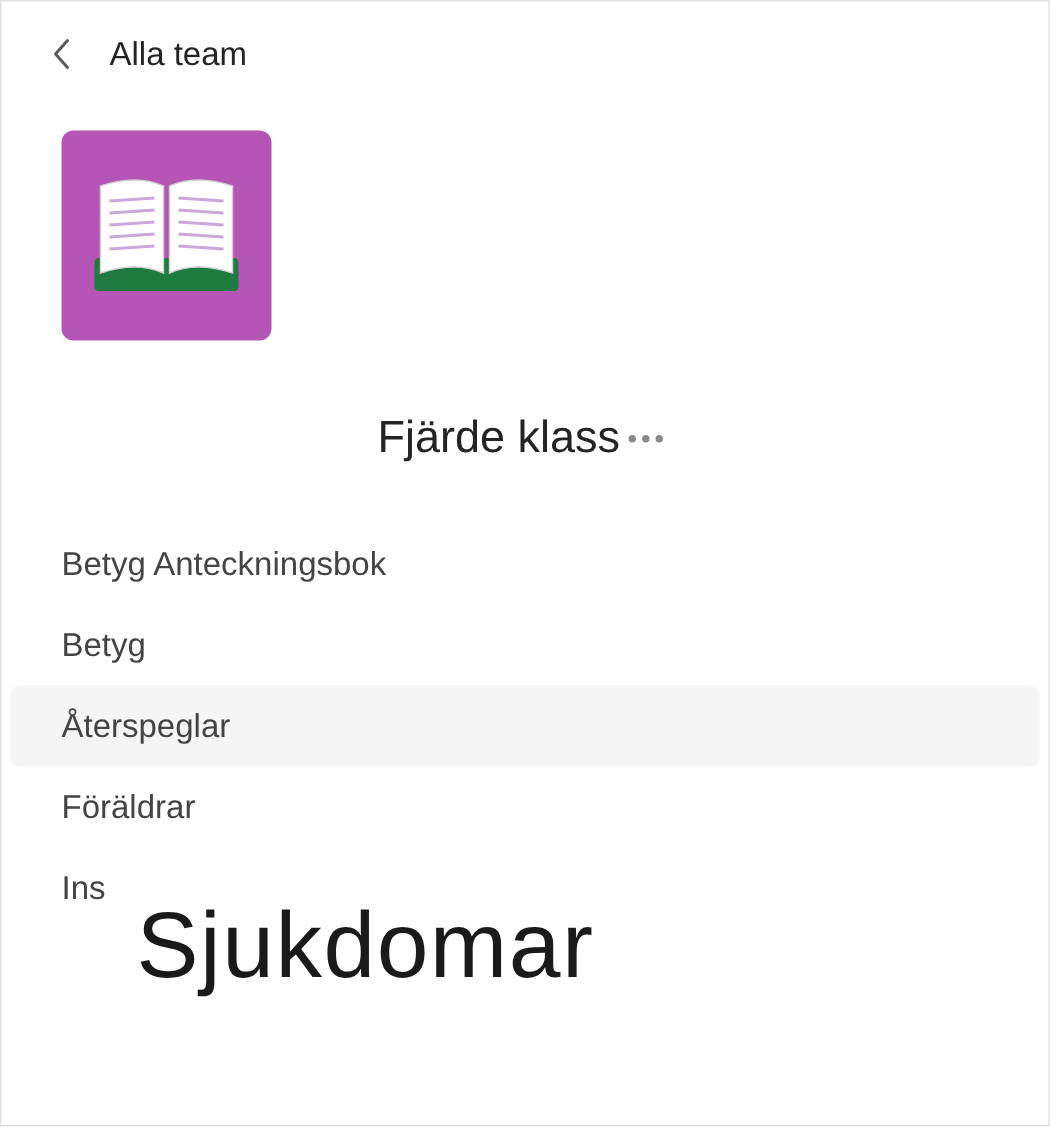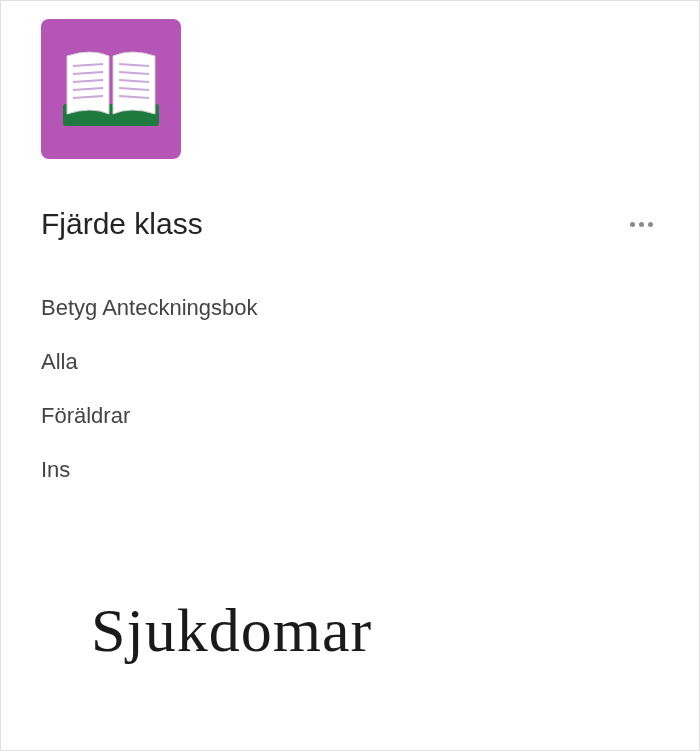--- a/index.html
+++ b/index.html
@@ -3,34 +3,42 @@
   <meta charset="utf-8">
   <style>
     * { box-sizing: border-box; margin: 0; padding: 0; }
     body { font-family: 'Segoe UI', Arial, sans-serif; background: #fff; width: 700px; height: 751px; overflow: hidden; }
     .panel { border: 1px solid #e0e0e0; width: 700px; height: 751px; position: relative; background: #fff; }
     .header-row { display: flex; align-items: center; padding: 22px 20px 20px 30px; gap: 22px; }
     .chevron-left { width: 20px; height: 20px; display:flex; align-items:center; justify-content:center; cursor:pointer; }
     .all-teams-label { font-size: 22px; color: #242424; font-weight: 400; }
     .team-icon-wrap { margin: 18px 0 0 40px; width: 140px; height: 140px; background: #b555b5; border-radius: 8px; display:flex; align-items:center; justify-content:center; }
     .book-svg { width: 100px; height: 90px; }
-    .team-title-row { display:flex; align-items:center; justify-content:space-between; padding: 48px 40px 10px 40px; }
+    .team-title-row { display:flex; align-items:center; justify-content:center; padding: 48px 40px 10px 40px; }
     .team-title { font-size: 30px; font-weight: 400; color: #242424; }
     .more-dots { display:flex; gap:4px; cursor:pointer; padding: 6px; }
     .more-dots span { width:5px; height:5px; border-radius:50%; background:#8a8a8a; }
     .nav-list { margin-top: 30px; }
     .nav-item { padding: 14px 40px; font-size: 22px; color: #444; cursor:pointer; }
     .nav-item.selected { background: #f5f5f5; border-radius: 6px; margin: 0 6px; padding: 14px 34px; }
-    .overlay-text { position: absolute; left: 90px; top: 594px; font-size: 62px; font-weight: 400; color: #1a1a1a; background: transparent; letter-spacing: 1px; pointer-events:none;font-family:Liberation Serif, serif; }
+    .overlay-text { position: absolute; left: 90px; top: 594px; font-size: 62px; font-weight: 400; color: #1a1a1a; background: transparent; letter-spacing: 1px; pointer-events:none; }
   </style>
 </head>
 <body>
 
 <div class="panel">
 
+  <div class="header-row">
+    <div class="chevron-left">
+      <svg width="14" height="22" viewBox="0 0 14 22">
+        <polyline points="11,2 3,11 11,20" fill="none" stroke="#5a5a5a" stroke-width="2" stroke-linecap="round" stroke-linejoin="round"></polyline>
+      </svg>
+    </div>
+    <div class="all-teams-label">Alla team</div>
+  </div>
 
   <div class="team-icon-wrap">
     <svg class="book-svg" viewBox="0 0 100 90">
       <rect x="2" y="60" width="96" height="22" rx="3" fill="#1e7a3e"></rect>
       <path d="M6 12 Q30 4 48 12 L48 70 Q30 62 6 70 Z" fill="#ffffff" stroke="#d0d0d0" stroke-width="1"></path>
       <path d="M94 12 Q70 4 52 12 L52 70 Q70 62 94 70 Z" fill="#ffffff" stroke="#d0d0d0" stroke-width="1"></path>
       <line x1="12" y1="22" x2="42" y2="20" stroke="#c9a8d8" stroke-width="2"></line>
       <line x1="12" y1="30" x2="42" y2="28" stroke="#c9a8d8" stroke-width="2"></line>
       <line x1="12" y1="38" x2="42" y2="36" stroke="#c9a8d8" stroke-width="2"></line>
       <line x1="12" y1="46" x2="42" y2="44" stroke="#c9a8d8" stroke-width="2"></line>
@@ -50,21 +58,24 @@
       <span></span>
       <span></span>
     </div>
   </div>
 
   <div class="nav-list">
     <div class="nav-item">
       <span>Betyg  Anteckningsbok</span>
     </div>
     <div class="nav-item">
-      <span>Alla</span>
+      <span>Betyg</span>
+    </div>
+    <div class="nav-item selected">
+      <span>Återspeglar</span>
     </div>
     <div class="nav-item">
       <span>Föräldrar</span>
     </div>
     <div class="nav-item">
       <span>Ins</span>
     </div>
   </div>
 
   <div class="overlay-text">Sjukdomar</div>

